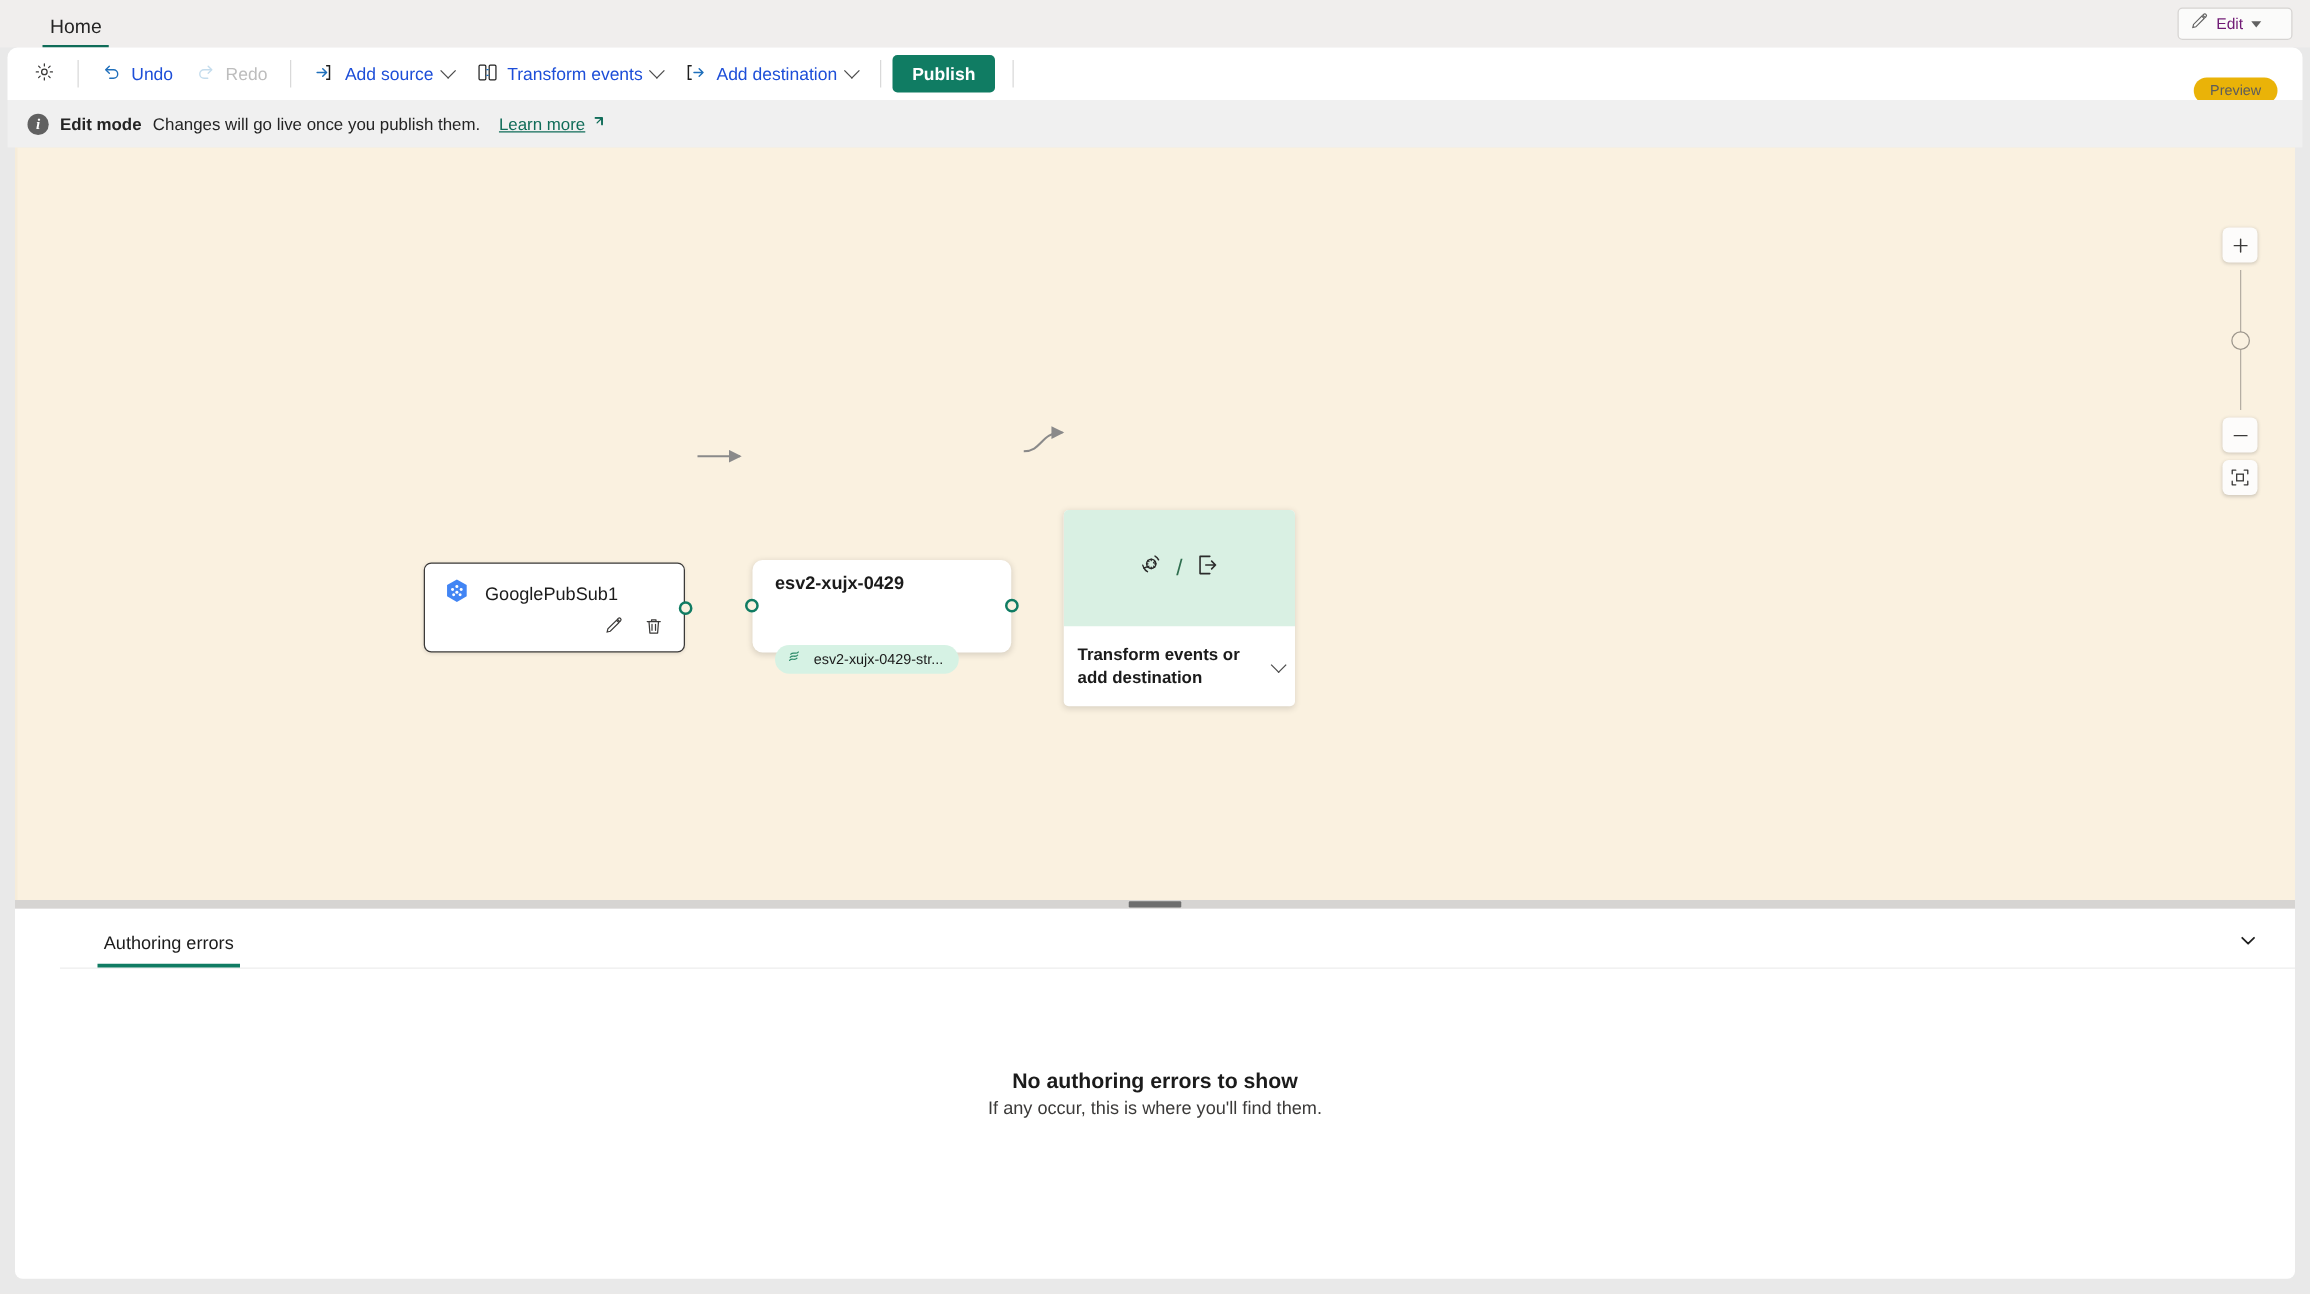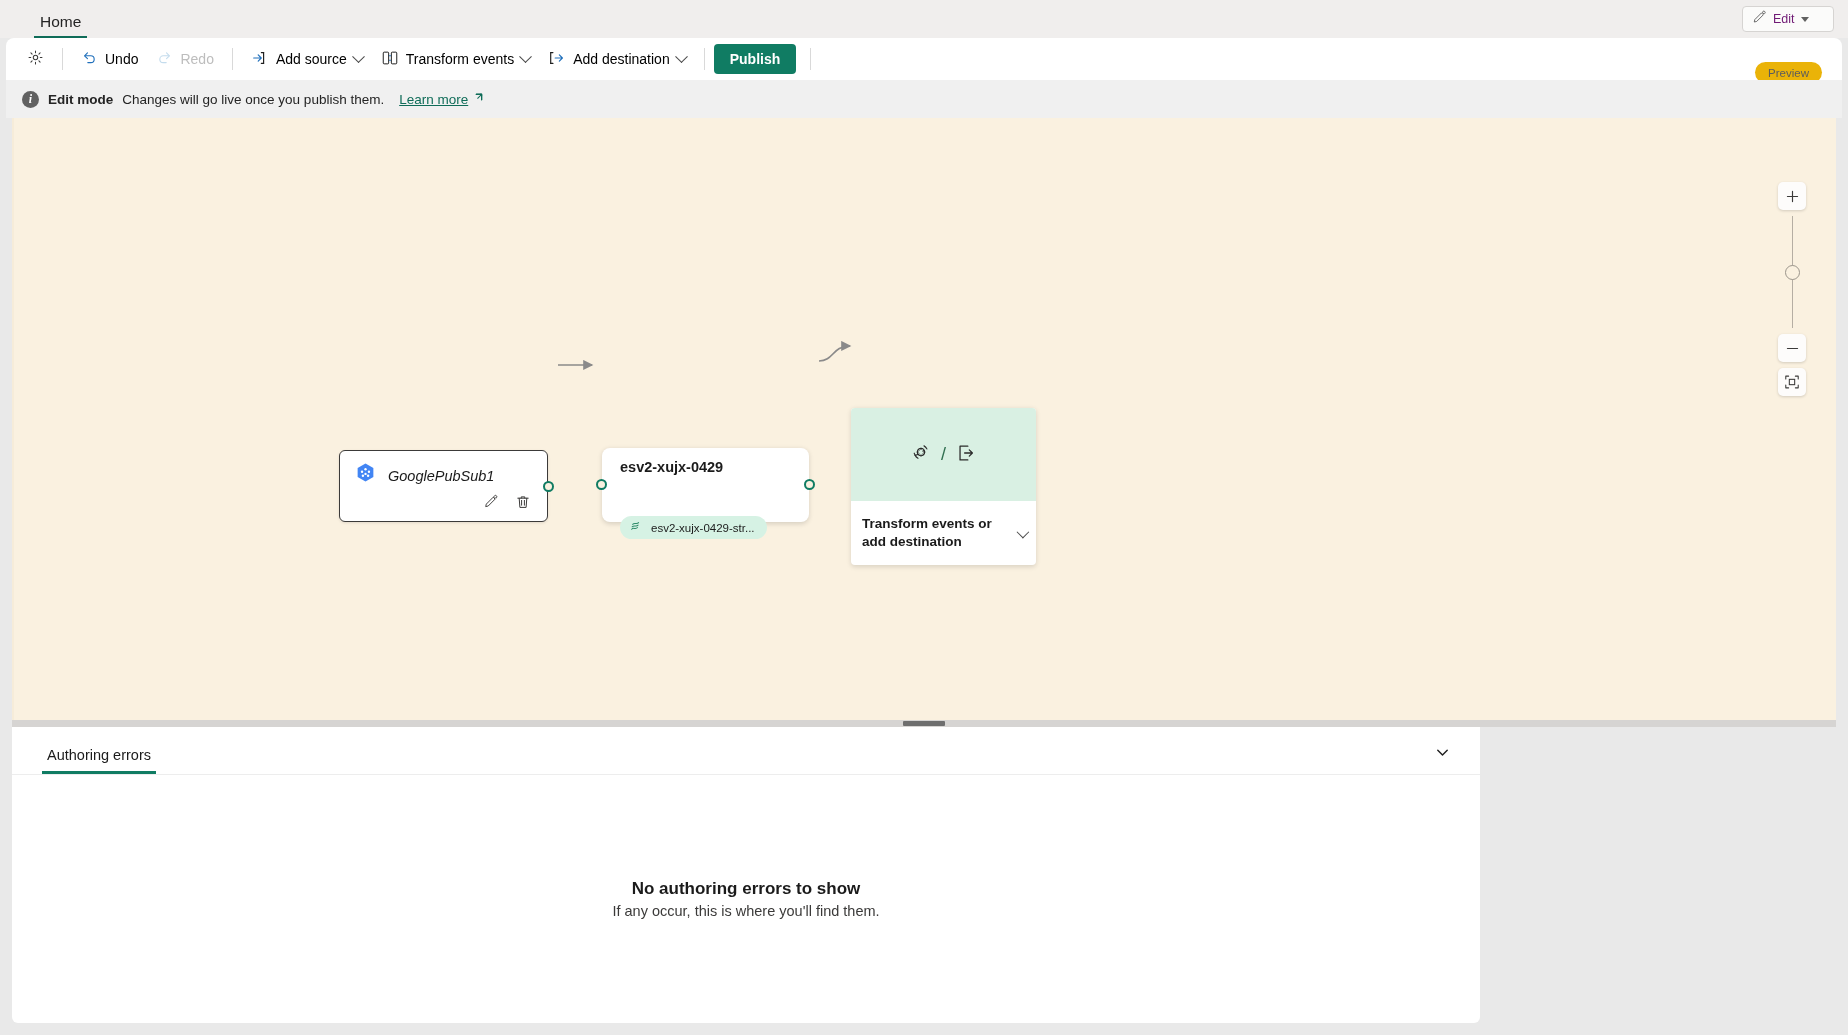--- a/index.html
+++ b/index.html
@@ -47,21 +47,21 @@
     position: absolute; top: 38px; left: 6px;
     width: 1836px; height: 42px;
     background: #ffffff;
     border-radius: 8px 8px 0 0;
     display: flex; align-items: center;
     padding-left: 12px;
   }
   .cb-item {
     height: 32px; display: flex; align-items: center; gap: 7px;
     padding: 0 9px; border-radius: 4px;
-    font-size: 14px; color: #000000;
+    font-size: 14px; color: #1d4ed8;
     cursor: pointer; white-space: nowrap;
   }
   .cb-item.disabled { color: #bdbdbd; cursor: default; }
   .cb-sep {
     width: 1px; height: 22px; background: #d9d9d9; margin: 0 9px;
   }
   .chev {
     width: 9px; height: 9px;
     border-right: 1.6px solid #4a4a4a;
     border-bottom: 1.6px solid #4a4a4a;
@@ -123,21 +123,20 @@
     position: absolute; left: 327px; top: 332px;
     width: 209px; height: 72px;
     background: #ffffff;
     border: 1.6px solid #3b3a39;
     border-radius: 6px;
     box-shadow: 0 1px 3px rgba(0,0,0,.10);
   }
   .node-src .row1 {
     display: flex; align-items: center; gap: 11px;
     padding: 11px 6px 0 14px;
-    font-style: italic;
   }
   .node-src .title { font-size: 14.5px; color: #1b1b1b; }
   .node-src .acts {
     position: absolute; right: 16px; bottom: 7px;
     display: flex; gap: 16px; align-items: center;
   }
   .iconbtn { cursor: pointer; display: block; }
 
   
   .node-stream {
@@ -225,43 +224,44 @@
     position: absolute; top: 720px; left: 12px;
     width: 1824px; height: 7px;
     background: #d6d4d2;
     display: flex; align-items: center; justify-content: center;
     cursor: ns-resize;
   }
   .splitter .grip { width: 42px; height: 5px; background: #6e6e6e; border-radius: 1px; }
 
   .bottom {
     position: absolute; top: 727px; left: 12px;
-    width: 1468px; height: 296px;
+    width: 1824px; height: 296px;
     background: #ffffff;
     border-radius: 0 0 6px 6px;
+    padding-left: 36px;
   }
   .bottom-head {
     height: 48px; position: relative;
     border-bottom: 1px solid #ededed;
     display: flex; align-items: flex-end;
   }
   .bottom-tab {
     margin-left: 30px; padding: 0 5px 8px 5px;
     font-size: 14.5px; color: #1b1b1b;
     border-bottom: 3px solid #107c63;
     cursor: pointer;
   }
   .collapse-btn {
     position: absolute; right: 26px; top: 13px;
     width: 24px; height: 24px;
     display: flex; align-items: center; justify-content: center;
     cursor: pointer;
   }
   .empty {
-    position: absolute; left: 0; top: 152px; width: 100%;
+    position: absolute; left: 0; top: 128px; width: 100%;
     text-align: center;
   }
   .empty .t1 { font-size: 17px; font-weight: bold; color: #1b1b1b; }
   .empty .t2 { font-size: 14.5px; color: #3b3a39; margin-top: 4px; }
 </style>
 </head>
 <body>
 
 <div class="tabstrip">
   <div class="tab">Home</div>

